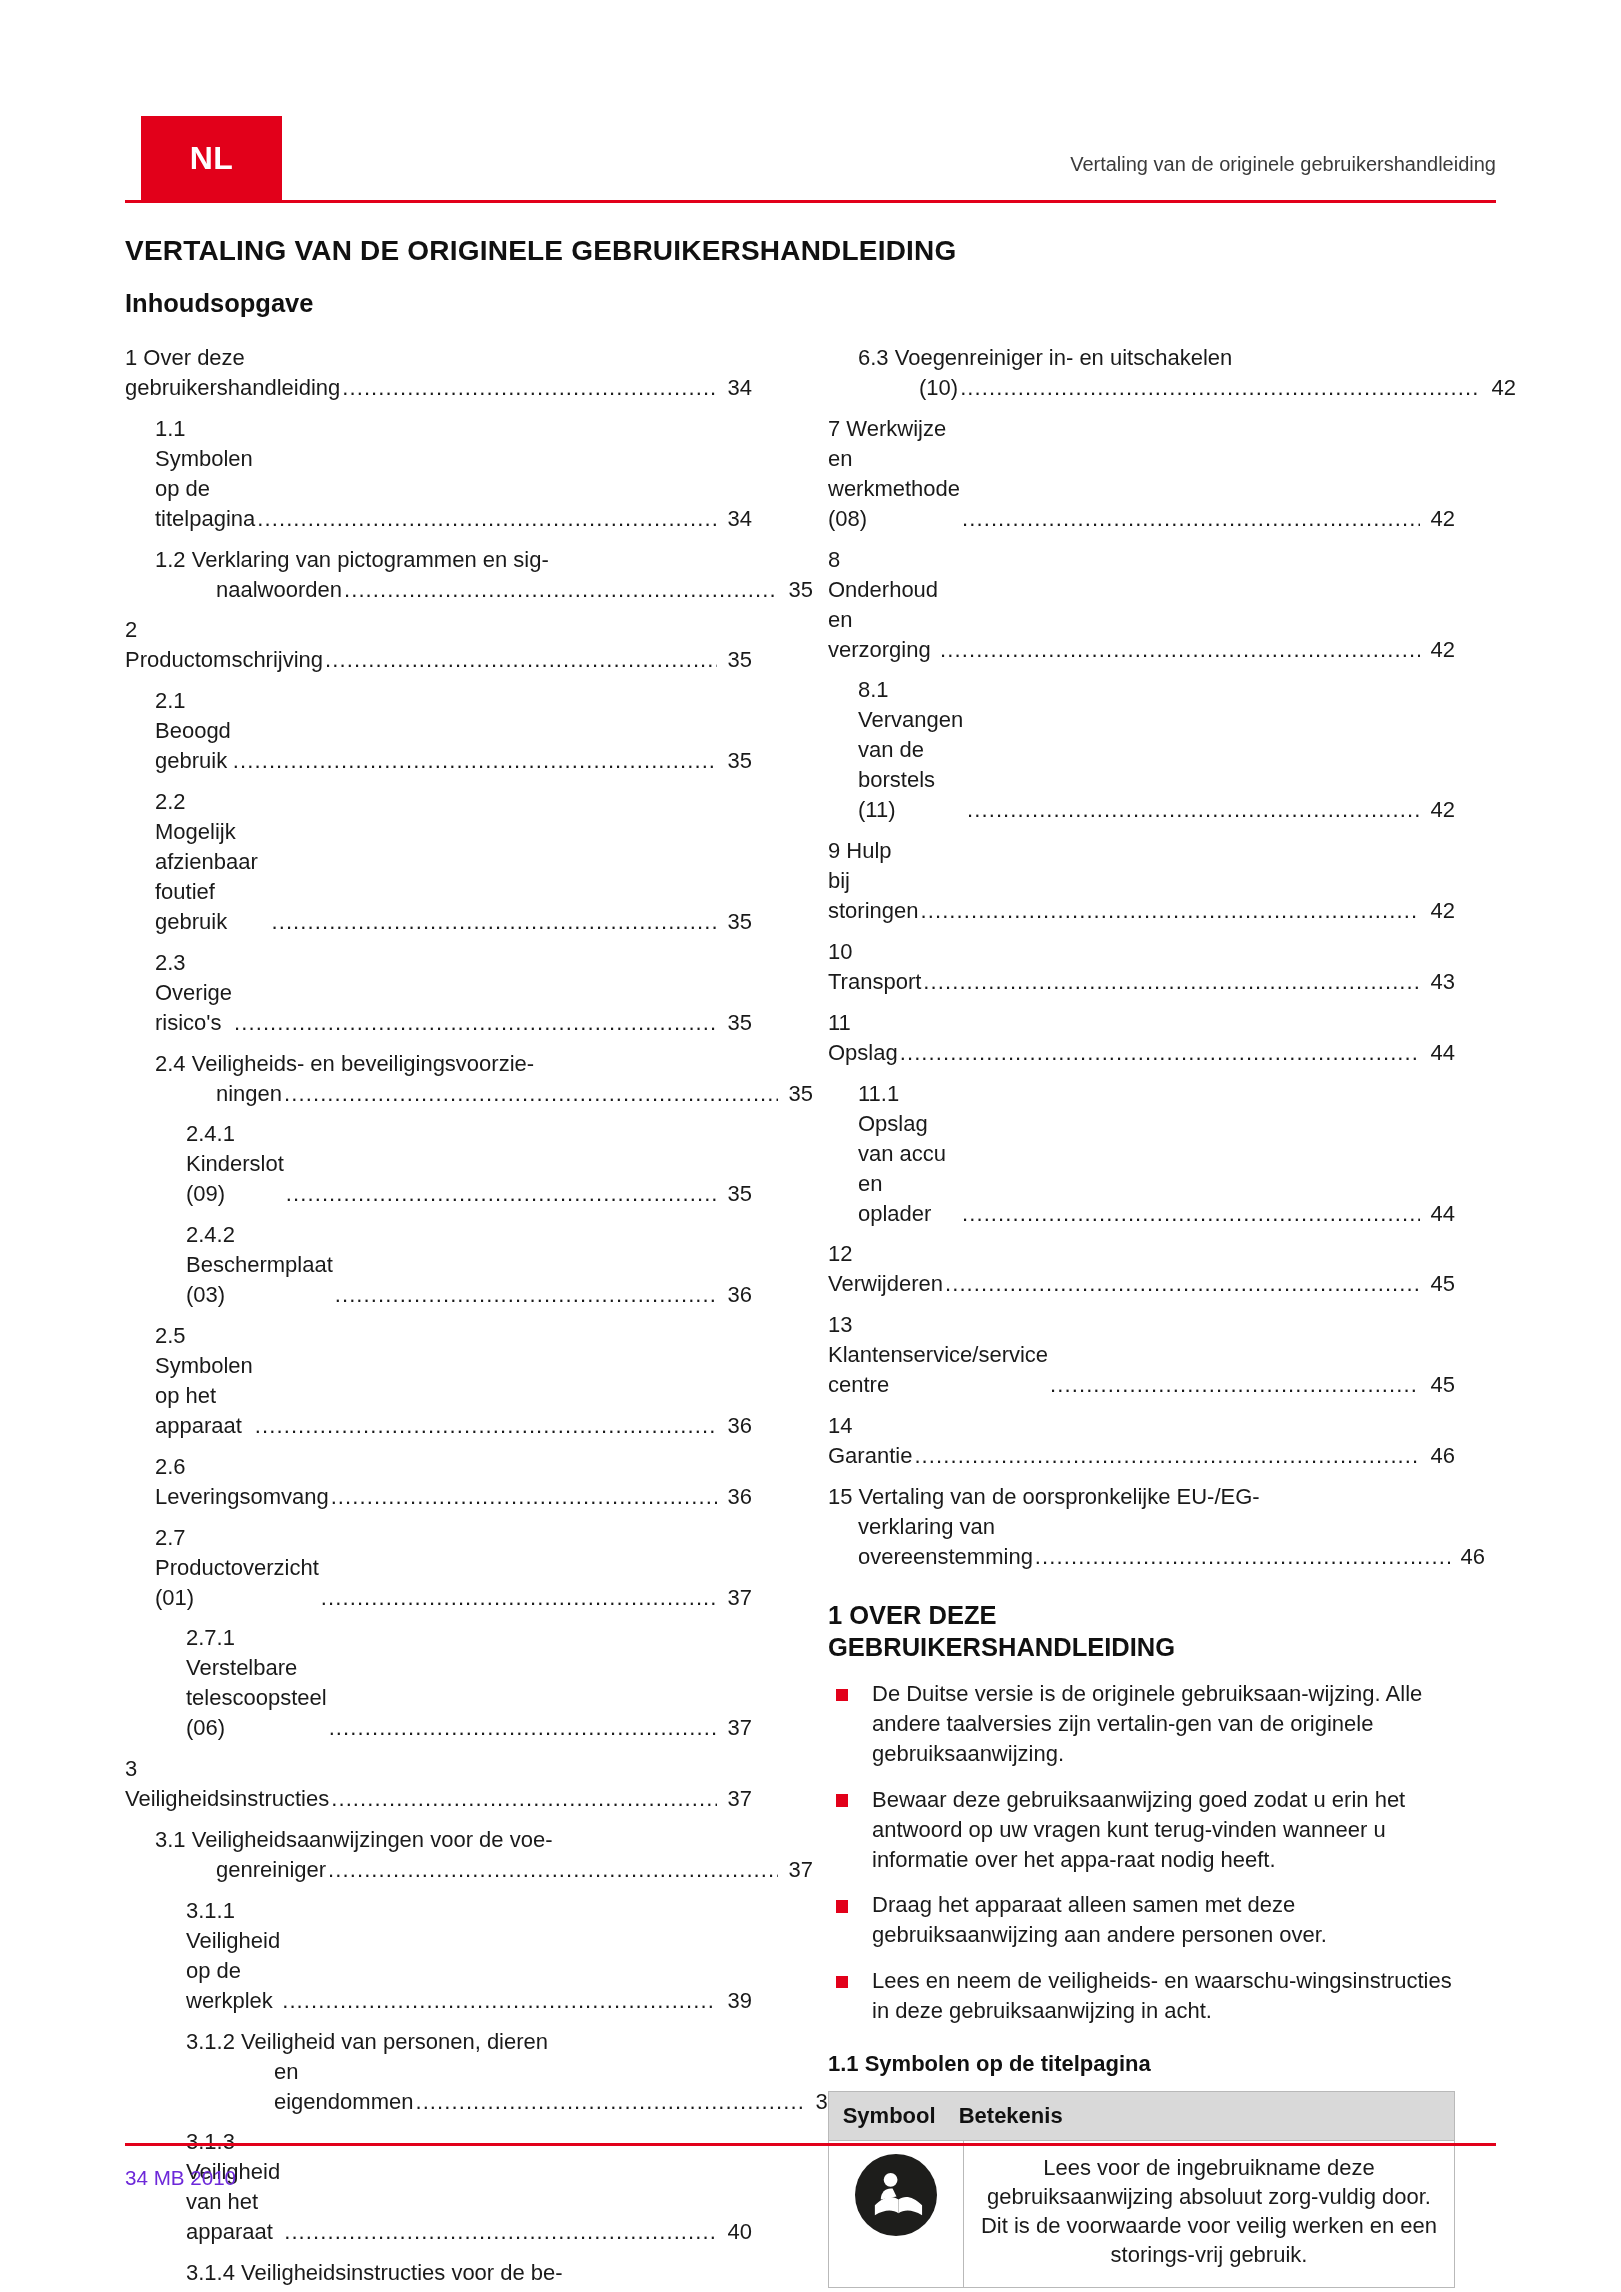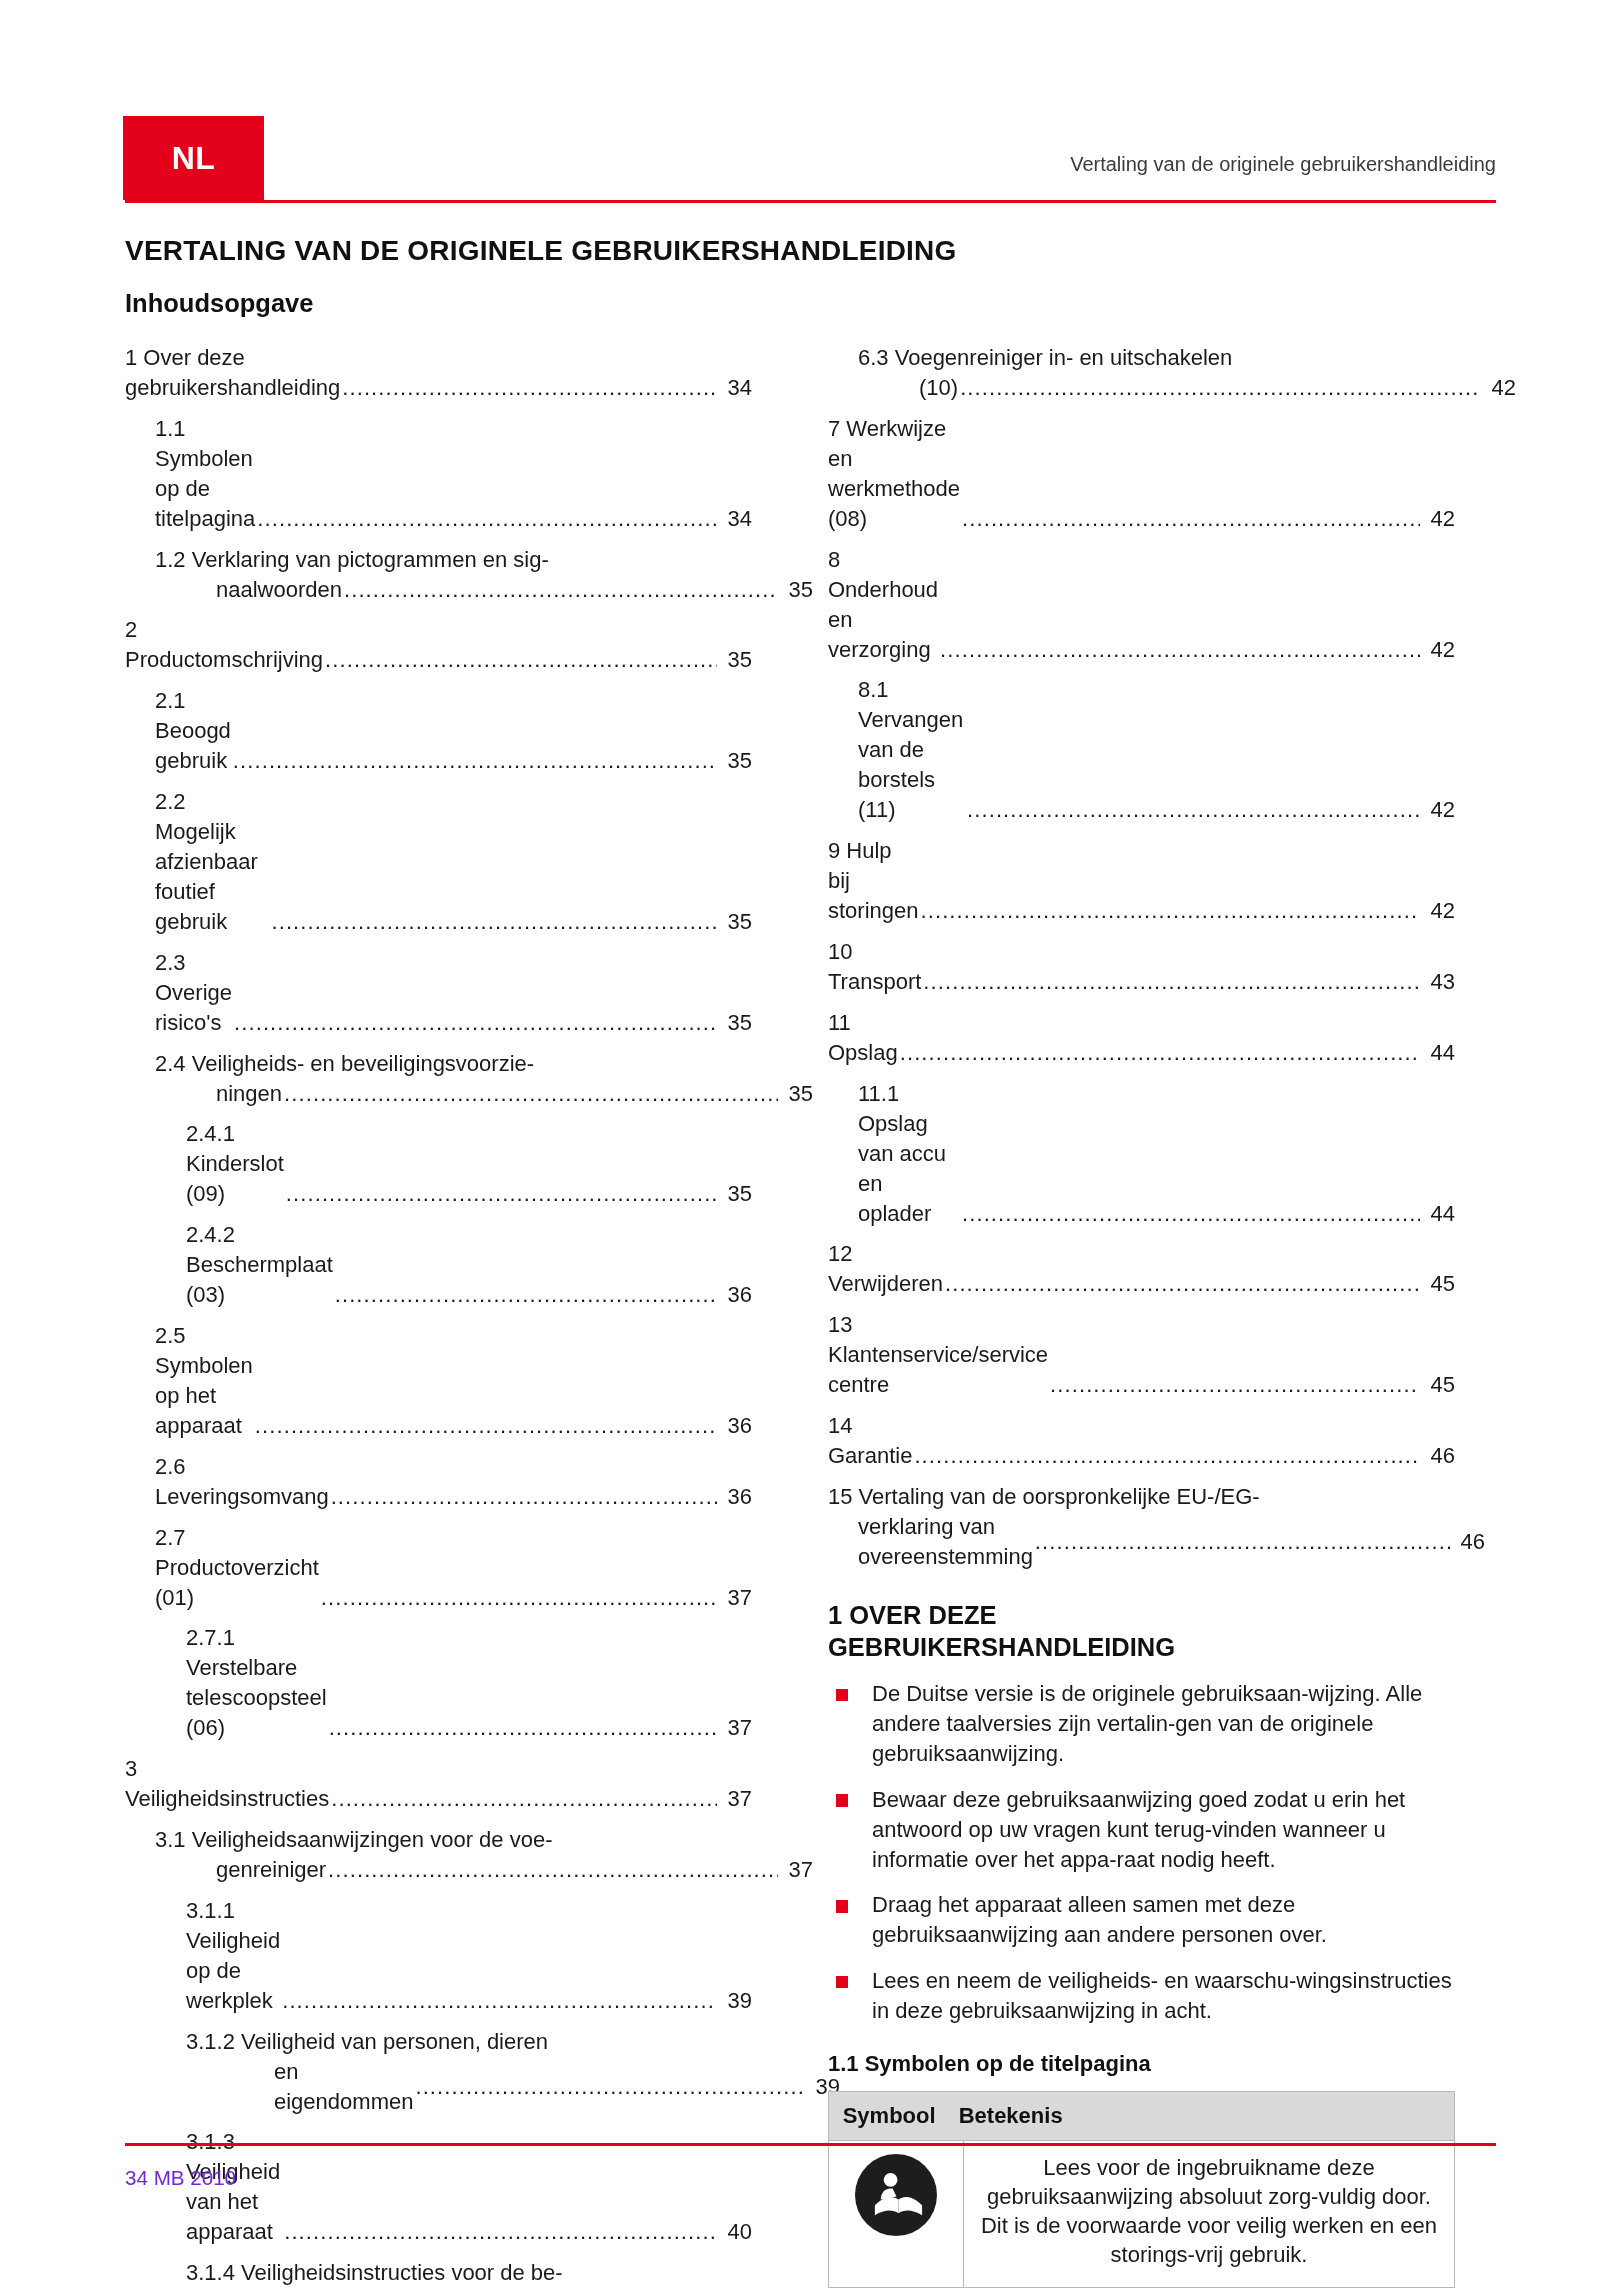--- a/index.html
+++ b/index.html
@@ -23,21 +23,21 @@
   
   .header {
     position: absolute;
     top: 116px;
     left: 0;
     right: 0;
     height: 84px;
   }
   .lang-tab {
     position: absolute;
-    left: 123px;
+    left: 141px;
     top: 0;
     width: 141px;
     height: 84px;
     background: #e2001a;
     display: flex;
     align-items: center;
     justify-content: center;
   }
   .lang-tab span {
     color: #ffffff;
@@ -115,21 +115,21 @@
     margin: 0 2px 0 2px;
     min-width: 5.9px;
   }
   .toc-entry .pg {
     flex: 0 0 auto;
     text-align: right;
     min-width: 33px;
   }
   .toc-entry .cont {
     display: flex;
-    align-items: center;
+    align-items: flex-end;
     width: 100%;
   }
   .lvl0 { padding-left: 0px; }
   .lvl1 { padding-left: 30px; }
   .lvl2 { padding-left: 61px; }
   .cont-ind1 { padding-left: 30px; }
   .cont-ind2 { padding-left: 61px; }
   .cont-ind3 { padding-left: 88px; }
 
   

